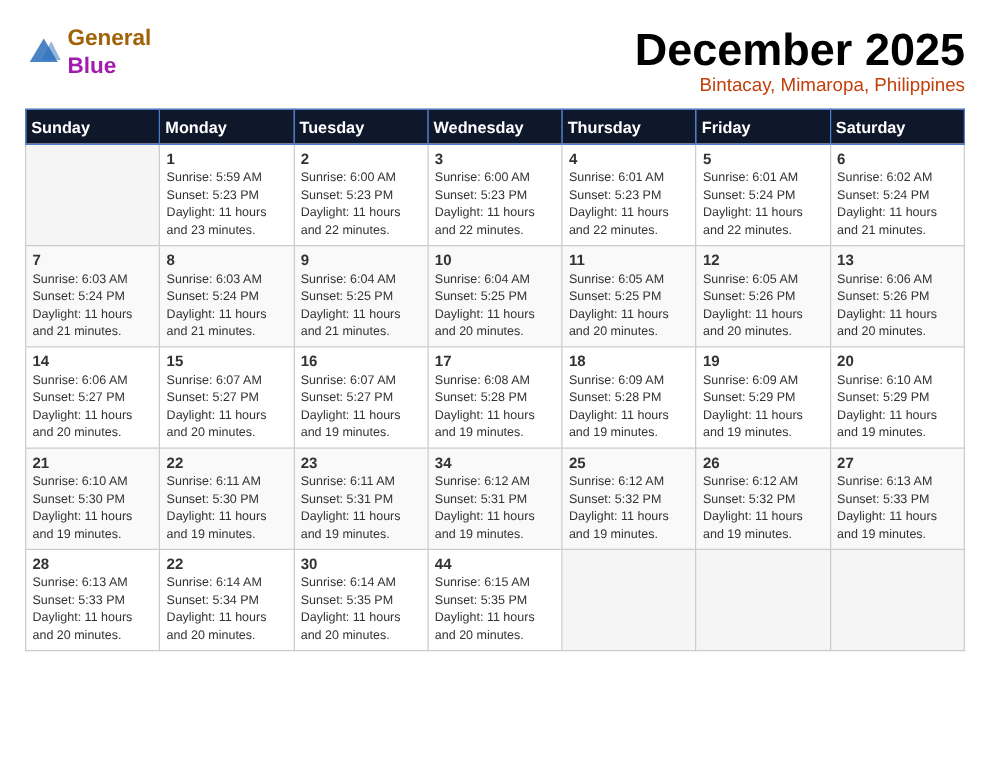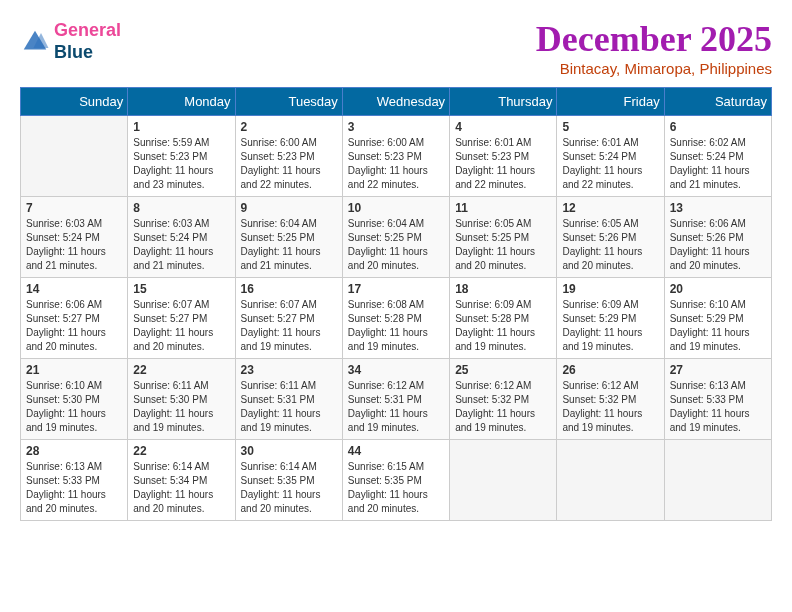--- a/index.html
+++ b/index.html
@@ -19,52 +19,51 @@
     .logo {
       display: flex;
       align-items: center;
       gap: 4px;
     }
     .logo-text {
       font-size: 18px;
       font-weight: bold;
       line-height: 1.2;
     }
-    .logo-general { color: #ec4899; }
-    .logo-blue { color: #0c4a6e; }
+    .logo-general { color: #a16207; }
+    .logo-blue { color: #a21caf; }
     .logo-icon {
       width: 30px;
       height: 30px;
     }
     .title-block {
       text-align: right;
     }
     .month-title {
       font-size: 36px;
       font-weight: bold;
-      color: #a21caf;
+      color: #000000;
       line-height: 1.1;
-      font-family: Liberation Serif, serif;
     }
     .location {
       font-size: 15px;
       color: #c2410c;
     }
     .calendar {
       width: 100%;
       border-collapse: collapse;
       border: 1px solid #ccc;
     }
     .calendar th {
-      background-color: #0369a1;
+      background-color: #0f172a;
       color: #fff;
       font-size: 13px;
-      font-weight: normal;
+      font-weight: bold;
       padding: 6px 4px;
-      text-align: right;
+      text-align: left;
       border: 1px solid #4a7ecc;
     }
     .calendar td {
       vertical-align: top;
       border: 1px solid #ccc;
       padding: 4px 5px;
       width: 107px;
       min-height: 80px;
       font-size: 10.5px;
       color: #333;

